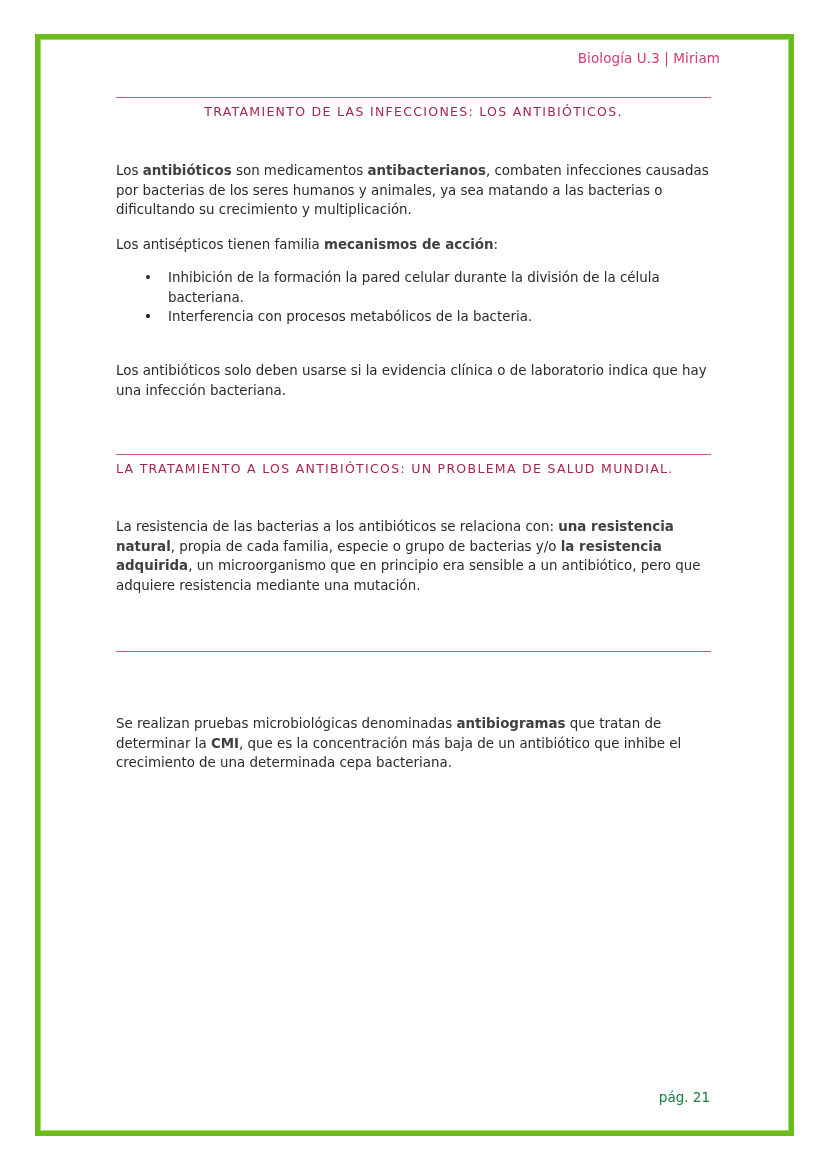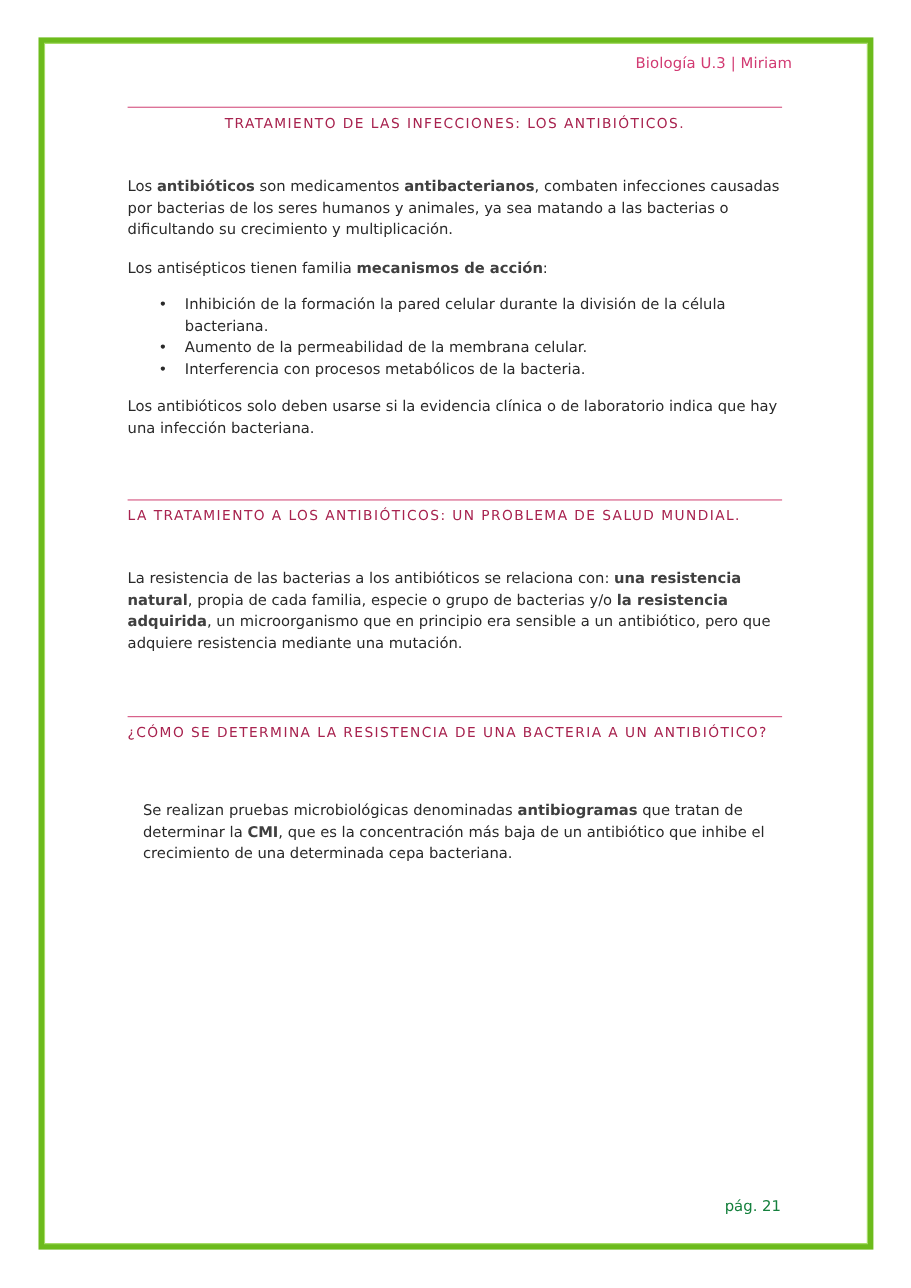--- a/index.html
+++ b/index.html
@@ -32,33 +32,32 @@
   <div class="section-rule"></div>
   <div class="section-title centered">TRATAMIENTO DE LAS INFECCIONES: LOS ANTIBIÓTICOS.</div>
 </div>
 
 <p class="para" style="top:161px; margin:0;"><span>Los </span><span class="hl">antibióticos</span><span> son medicamentos </span><span class="hl">antibacterianos</span><span>, combaten infecciones causadas por bacterias de los seres humanos y animales, ya sea matando a las bacterias o dificultando su crecimiento y multiplicación.</span></p>
 
 <p class="para" style="top:235px; margin:0;"><span>Los antisépticos tienen familia </span><span class="hl">mecanismos de acción</span><span>:</span></p>
 
 <ul class="bullets" style="top:268px;">
   <li><span class="dot">•</span><span>Inhibición de la formación la pared celular durante la división de la célula bacteriana.</span></li>
-  <li><span class="dot">•</span><span>Aumento de la permeabilidad de la membrana celular.</span></li>
+  <li><span class="dot">•</span></li>
   <li><span class="dot">•</span><span>Interferencia con procesos metabólicos de la bacteria.</span></li>
 </ul>
 
 <p class="para" style="top:361px; margin:0;">Los antibióticos solo deben usarse si la evidencia clínica o de laboratorio indica que hay una infección bacteriana.</p>
 
 <div class="section" style="top:454px;">
   <div class="section-rule"></div>
   <div class="section-title">LA TRATAMIENTO A LOS ANTIBIÓTICOS: UN PROBLEMA DE SALUD MUNDIAL.</div>
 </div>
 
 <p class="para" style="top:517px; margin:0;"><span>La resistencia de las bacterias a los antibióticos se relaciona con: </span><span class="hl">una resistencia natural</span><span>, propia de cada familia, especie o grupo de bacterias y/o </span><span class="hl">la resistencia adquirida</span><span>, un microorganismo que en principio era sensible a un antibiótico, pero que adquiere resistencia mediante una mutación.</span></p>
 
 <div class="section" style="top:651px;">
   <div class="section-rule"></div>
-  <div class="section-title">¿CÓMO SE DETERMINA LA RESISTENCIA DE UNA BACTERIA A UN ANTIBIÓTICO?</div>
 </div>
 
-<p class="para" style="top:714px; margin:14px;"><span>Se realizan pruebas microbiológicas denominadas </span><span class="hl">antibiogramas</span><span> que tratan de determinar la </span><span class="hl">CMI</span><span>, que es la concentración más baja de un antibiótico que inhibe el crecimiento de una determinada cepa bacteriana.</span></p>
+<p class="para" style="top:714px; margin:0;"><span>Se realizan pruebas microbiológicas denominadas </span><span class="hl">antibiogramas</span><span> que tratan de determinar la </span><span class="hl">CMI</span><span>, que es la concentración más baja de un antibiótico que inhibe el crecimiento de una determinada cepa bacteriana.</span></p>
 
 <div class="page-number">pág. 21</div>
 
 </body></html>

